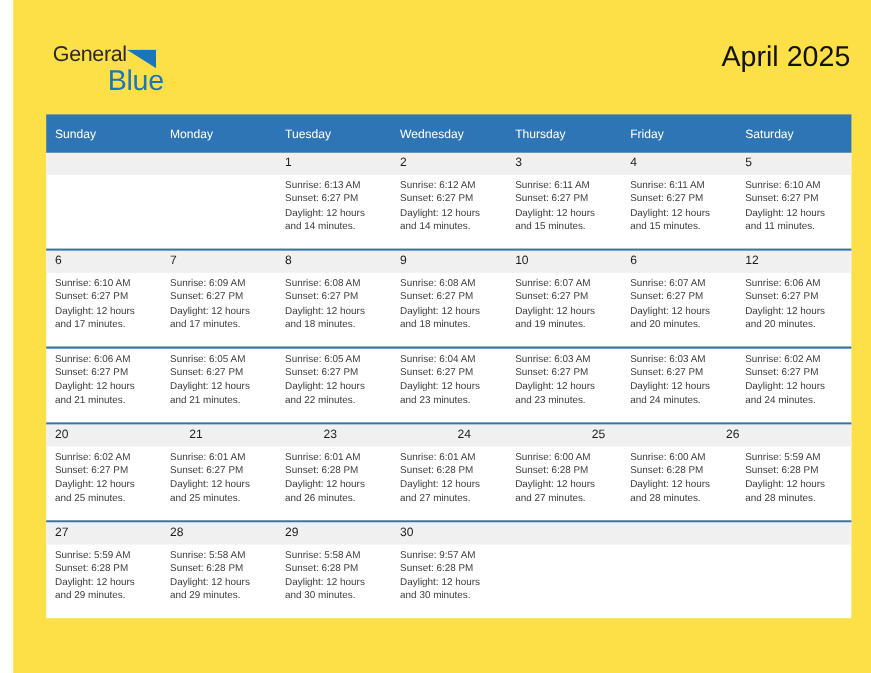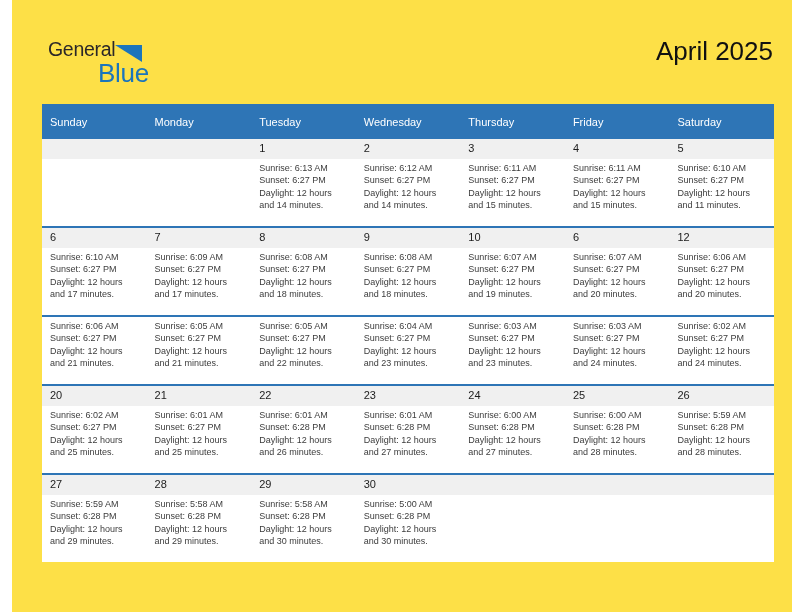--- a/index.html
+++ b/index.html
@@ -243,21 +243,20 @@
   <div class="cell-line">Sunset: 6:27 PM</div>
   <div class="cell-line">Daylight: 12 hours</div>
   <div class="cell-line">and 24 minutes.</div>
 </div>
           </div>
         </div>
         <div class="week-row">
           <div class="dates-band">
             <div class="date-cell">20</div>
             <div class="date-cell">21</div>
-            <div class="date-cell">22</div>
             <div class="date-cell">23</div>
             <div class="date-cell">24</div>
             <div class="date-cell">25</div>
             <div class="date-cell">26</div>
           </div>
           <div class="content-band">
             <div class="day-cell">
   <div class="cell-line">Sunrise: 6:02 AM</div>
   <div class="cell-line">Sunset: 6:27 PM</div>
   <div class="cell-line">Daylight: 12 hours</div>
@@ -324,21 +323,21 @@
   <div class="cell-line">Daylight: 12 hours</div>
   <div class="cell-line">and 29 minutes.</div>
 </div>
             <div class="day-cell">
   <div class="cell-line">Sunrise: 5:58 AM</div>
   <div class="cell-line">Sunset: 6:28 PM</div>
   <div class="cell-line">Daylight: 12 hours</div>
   <div class="cell-line">and 30 minutes.</div>
 </div>
             <div class="day-cell">
-  <div class="cell-line">Sunrise: 5:00 AM</div>
+  <div class="cell-line">Sunrise: 9:57 AM</div>
   <div class="cell-line">Sunset: 6:28 PM</div>
   <div class="cell-line">Daylight: 12 hours</div>
   <div class="cell-line">and 30 minutes.</div>
 </div>
             <div class="day-cell">
   <div class="cell-line"></div>
   <div class="cell-line"></div>
   <div class="cell-line"></div>
   <div class="cell-line"></div>
 </div>

